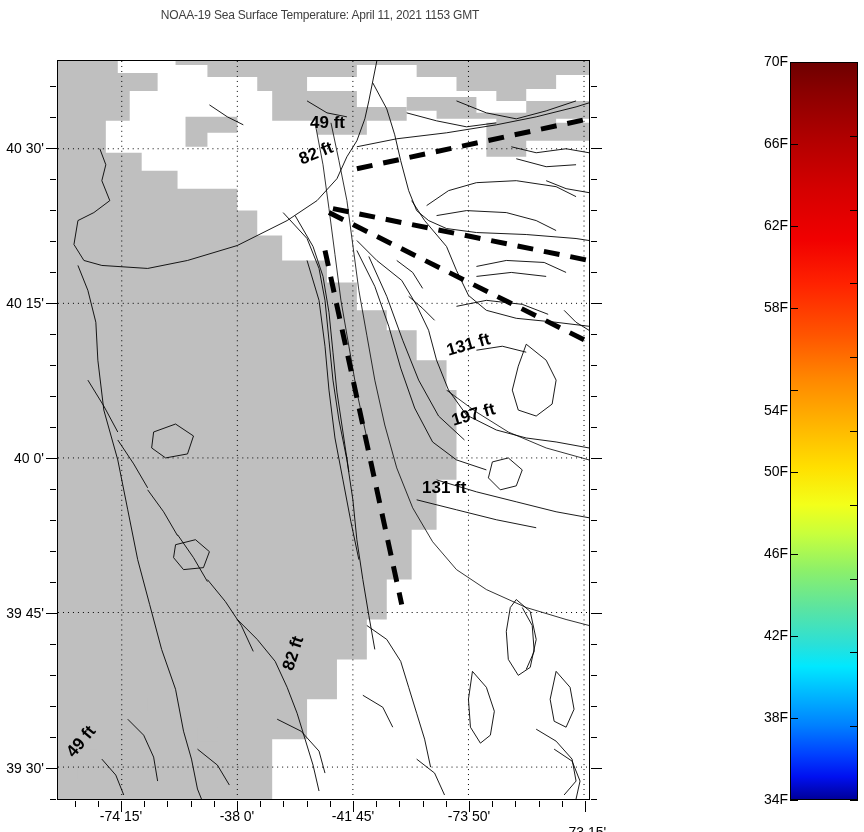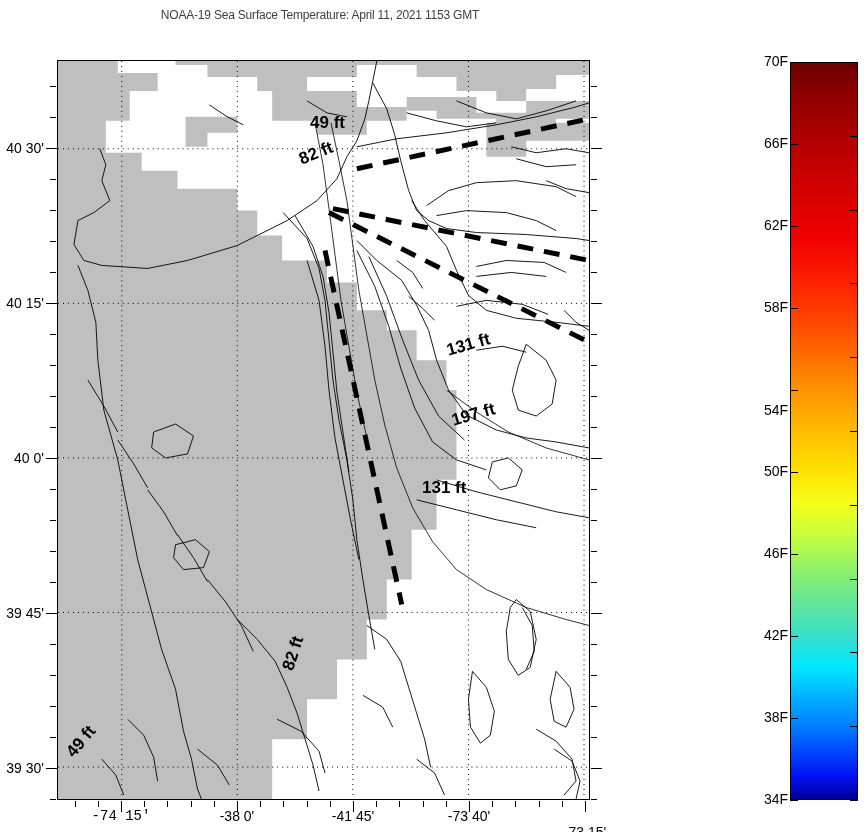--- a/index.html
+++ b/index.html
@@ -266,24 +266,24 @@
     <div class="tk" style="left: 591px; top: 768px; width: 6px; height: 1px;"></div>
     <div class="tk" style="left: 50px; top: 799px; width: 6px; height: 1px;"></div>
     <div class="tk" style="left: 591px; top: 799px; width: 6px; height: 1px;"></div>
     <div class="tk" style="left: 591px; top: 148px; width: 11px; height: 1px;"></div>
     <div class="tk" style="left: 591px; top: 303px; width: 11px; height: 1px;"></div>
     <div class="tk" style="left: 591px; top: 458px; width: 11px; height: 1px;"></div>
     <div class="tk" style="left: 591px; top: 613px; width: 11px; height: 1px;"></div>
     <div class="tk" style="left: 591px; top: 768px; width: 11px; height: 1px;"></div>
   </div>
 
-<div class="xlab" style="left:71px;top:808px;width:100px;font-family:Liberation Mono, monospace;">-74 15'</div>
+<div class="xlab" style="left:71px;top:808px;width:100px;">-74 15'</div>
 <div class="xlab" style="left:187px;top:808px;width:100px;">-38 0'</div>
 <div class="xlab" style="left:303px;top:808px;width:100px;">-41 45'</div>
-<div class="xlab" style="left:419px;top:808px;width:100px;">-73 40'</div>
+<div class="xlab" style="left:419px;top:808px;width:100px;">-73 50'</div>
 <div class="xlab" style="left:535px;top:808px;width:100px;margin-top:16px;">-73 15'</div>
 
 <div class="ylab" style="left:-26px;top:140px;width:70px;">40 30'</div>
 <div class="ylab" style="left:-26px;top:295px;width:70px;">40 15'</div>
 <div class="ylab" style="left:-26px;top:450px;width:70px;">40 0'</div>
 <div class="ylab" style="left:-26px;top:605px;width:70px;">39 45'</div>
 <div class="ylab" style="left:-26px;top:760px;width:70px;">39 30'</div>
 
 <div id="depth-layer">
     <div class="depth" style="left: 310px; top: 113px; transform: rotate(0deg); transform-origin: left center;">49 ft</div>

